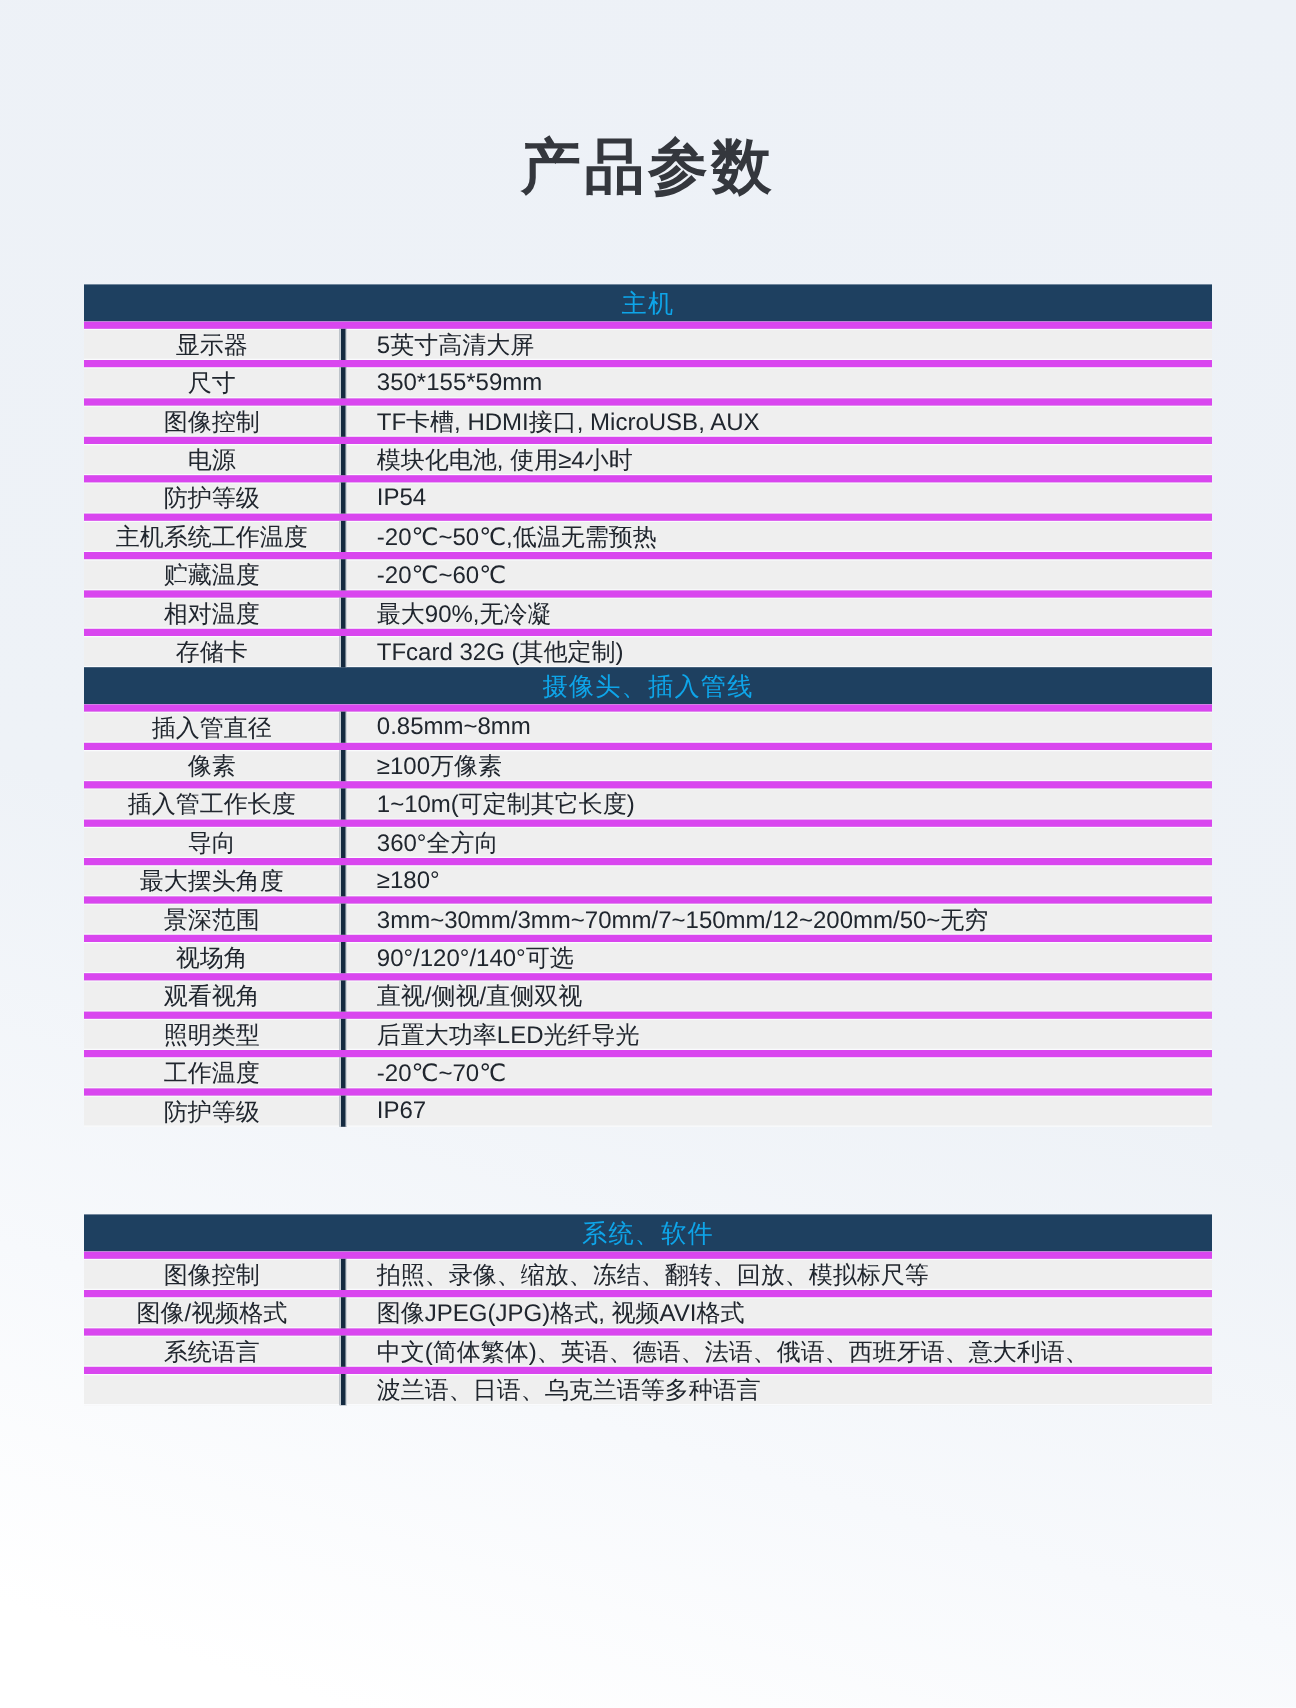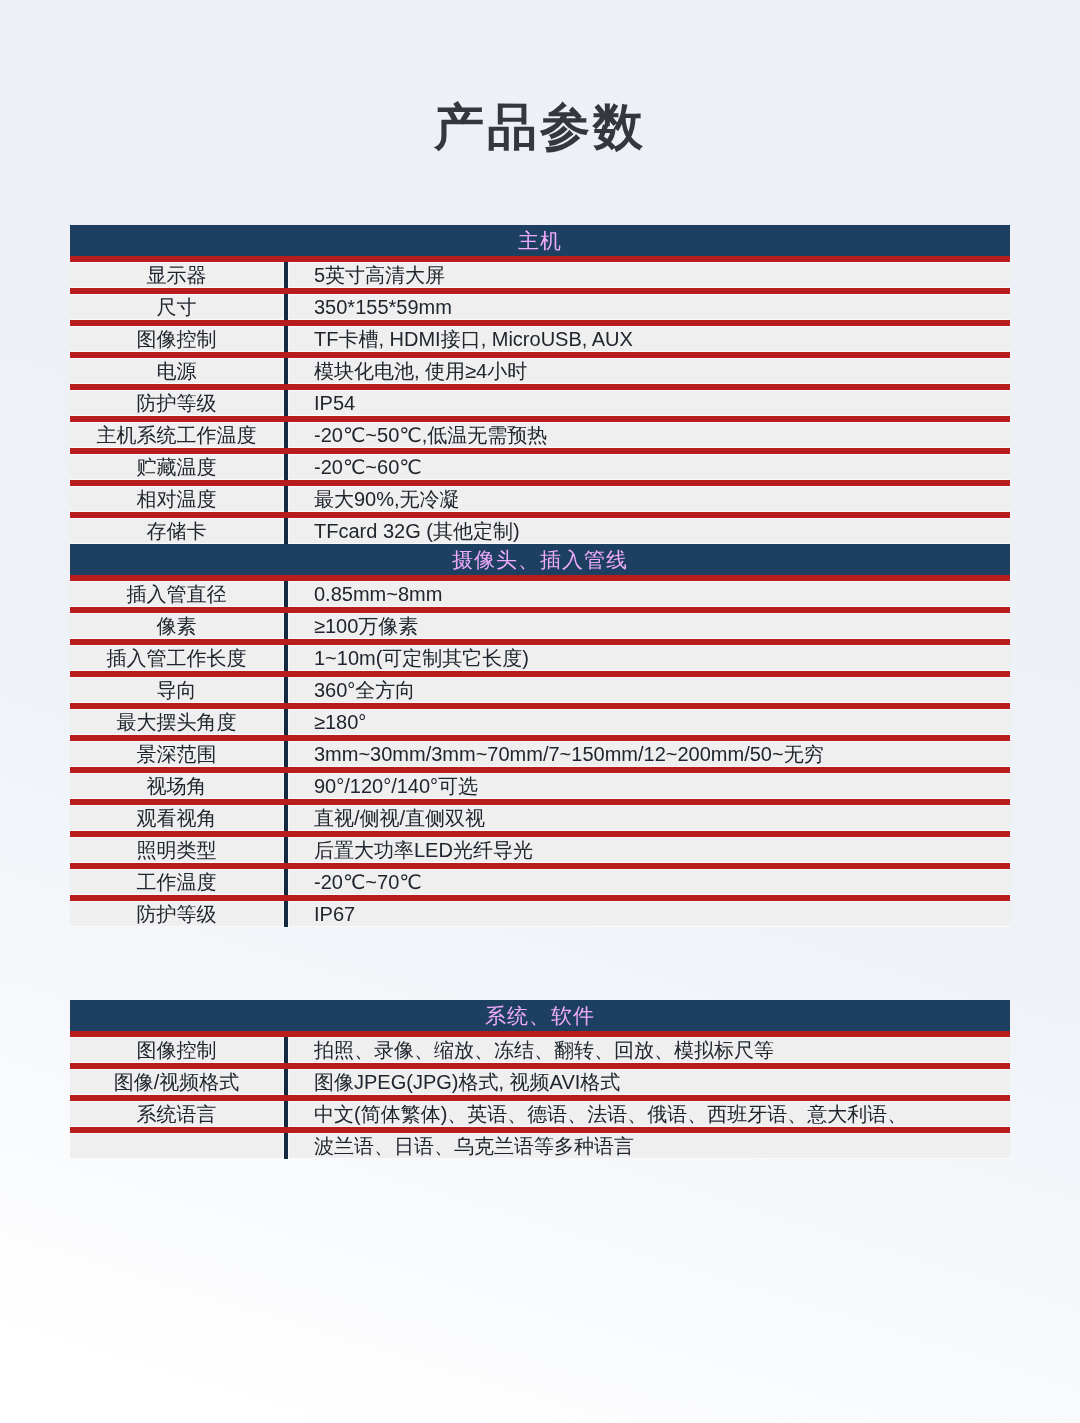--- a/index.html
+++ b/index.html
@@ -7,52 +7,52 @@
   body {
     width: 1080px;
     height: 1423px;
     font-family: "Liberation Sans", "DejaVu Sans", sans-serif;
     background: linear-gradient(197deg, #edf1f7 0%, #eef2f7 55%, #f7f9fc 78%, #ffffff 95%);
     overflow: hidden;
   }
   .page {
     width: 1080px;
     height: 1423px;
-    padding: 4px 70px;
+    padding: 16px 70px;
   }
   .page-title {
     padding-top: 97px;
     text-align: center;
     font-size: 50px;
     line-height: 52px;
     font-weight: 700;
     letter-spacing: 3px;
     color: #34373d;
   }
   .spec-table {
     width: 940px;
   }
   .spec-table.t1 { margin-top: 72px; }
   .spec-table.t2 { }
   .spec-table.t3 { margin-top: 73px; }
   .thead {
     height: 31px;
     background: #1e4060;
-    color: #f0abfc;
+    color: #0ea5e9;
     font-size: 21px;
     letter-spacing: 1px;
     display: flex;
     align-items: center;
     justify-content: center;
   }
   .trow {
     display: flex;
     height: 32px;
     background: #efefef;
-    border-top: 6px solid #b91c1c;
+    border-top: 6px solid #d946ef;
     box-shadow: inset 0 1px 0 #fafbfd, inset 0 -1px 0 #fafbfd;
     color: #20262e;
     font-size: 20px;
   }
   .cell {
     display: flex;
     align-items: center;
   }
   .cell.label {
     width: 213px;

